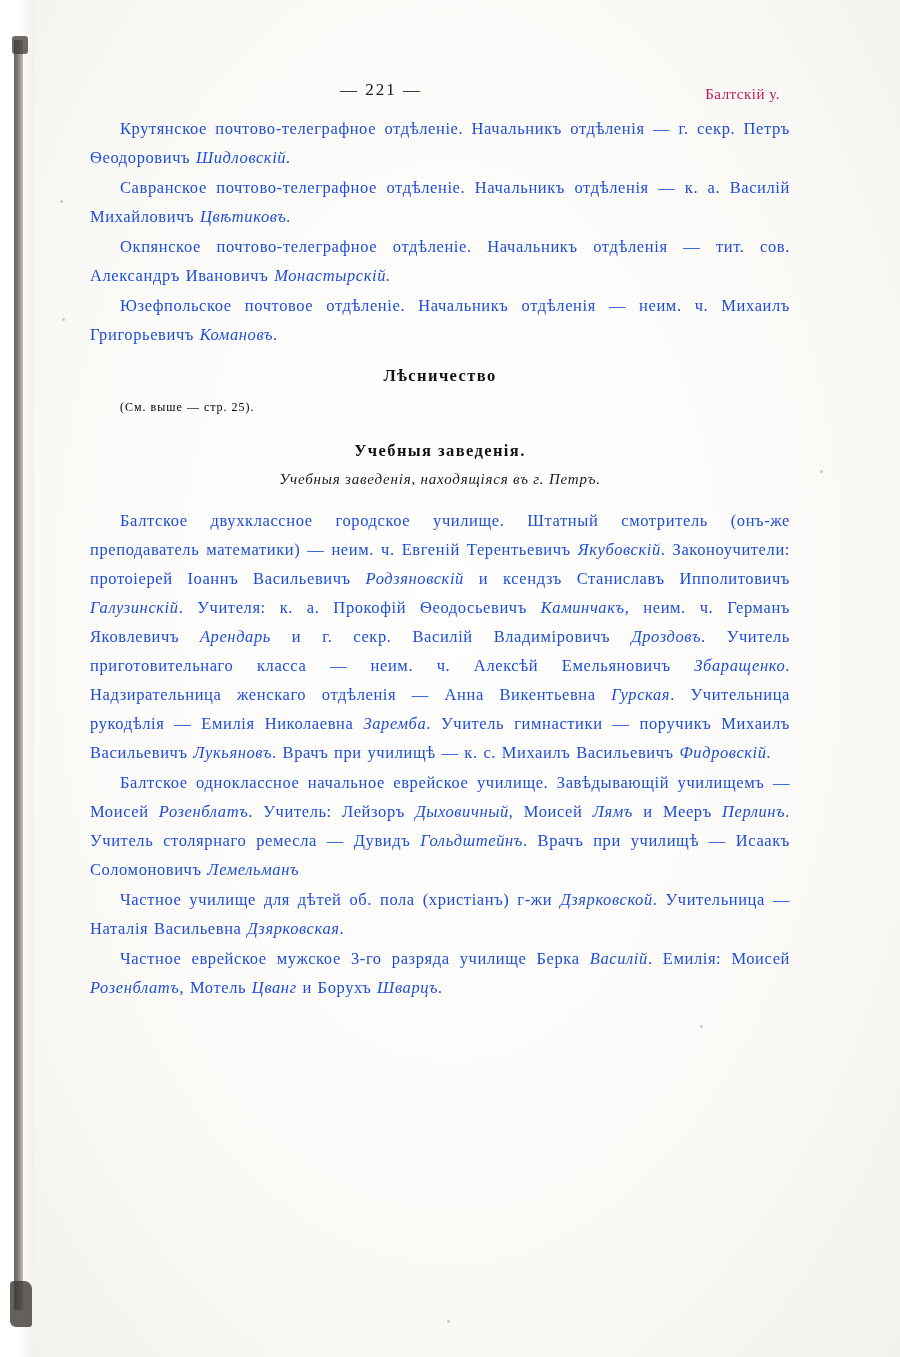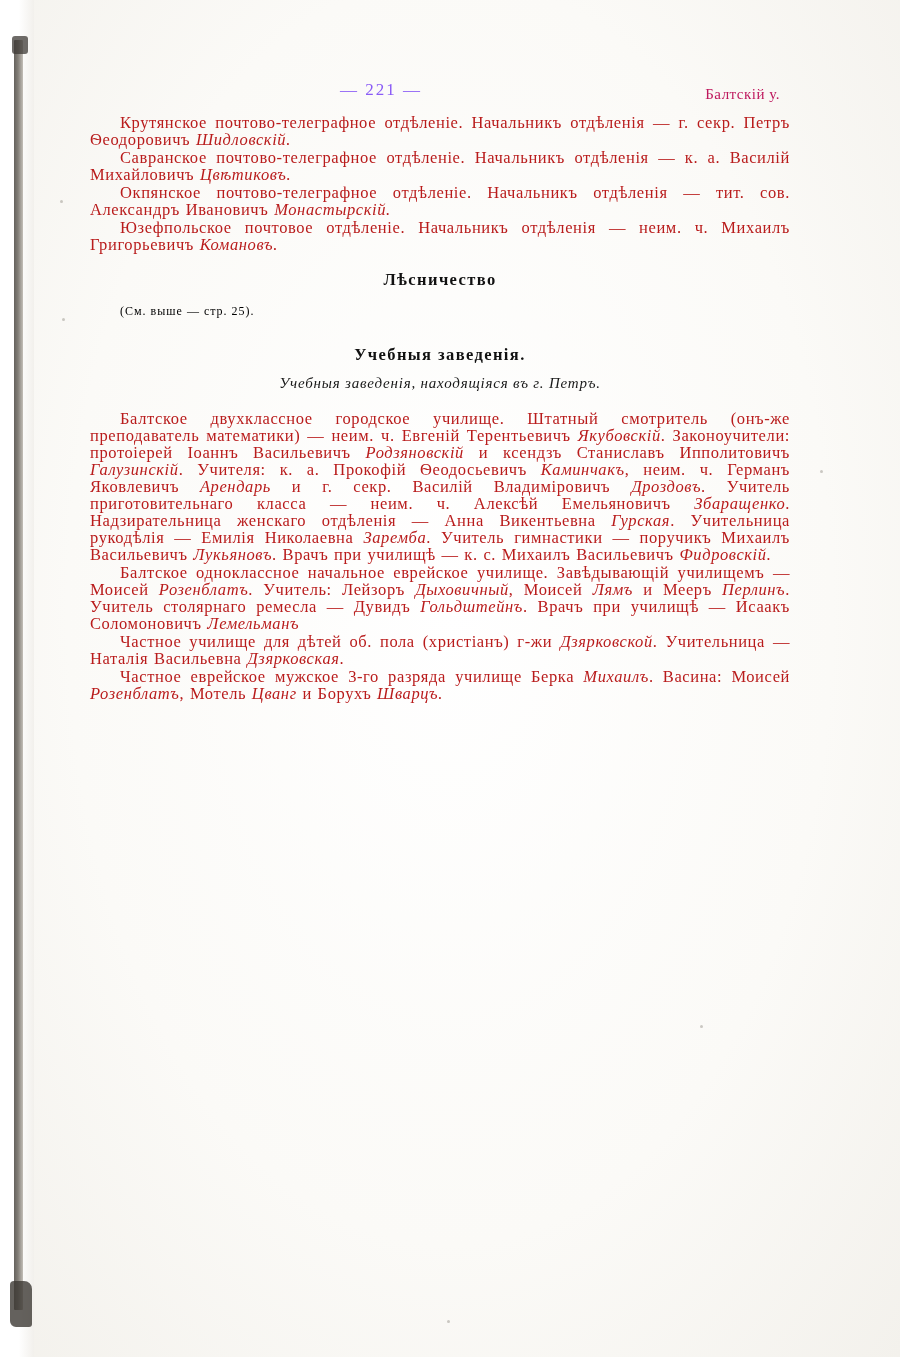--- a/index.html
+++ b/index.html
@@ -75,38 +75,38 @@
   .header-row {
     position: relative;
     height: 34px;
   }
   .folio {
     position: absolute;
     left: 250px;
     top: 0;
     font-size: 17px;
     letter-spacing: 2px;
-    color: #8b5cf6;
+    color: #0f172a;
   }
   .running-head {
     position: absolute;
     right: 10px;
     top: 6px;
     font-size: 15px;
     letter-spacing: 0.5px;
     color: #be185d;
   }
 
   p.para {
     margin: 0 0 1px 0;
     text-align: justify;
     text-indent: 30px;
     font-size: 16.5px;
-    line-height: 17px;
-    color: #b91c1c;
+    line-height: 29px;
+    color: #1d4ed8;
     letter-spacing: 0.6px;
     word-spacing: 1px;
   }
   p.para em {
     font-style: italic;
   }
   .spaced {
     letter-spacing: 1.6px;
   }
 
@@ -181,16 +181,16 @@
 
     <p class="note">(См. выше — стр. 25).</p>
 
     <h2 class="section sub">Учебныя заведенія.</h2>
 
     <p class="subcaption">Учебныя заведенія, находящіяся въ г. Петръ.</p>
 
     <p class="para blk" id="blk0"><span>Балтское двухклассное городское училище. Штатный смотритель (онъ-же преподаватель математики) — неим. ч. Евгеній Терентьевичъ </span><em>Якубовскій</em><span>. Законоучители: протоіерей Іоаннъ Васильевичъ </span><em>Родзяновскій</em><span> и ксендзъ Станиславъ Ипполитовичъ </span><em>Галузинскій</em><span>. Учителя: к. а. Прокофій Ѳеодосьевичъ </span><em>Каминчакъ</em><span>, неим. ч. Германъ Яковлевичъ </span><em>Арендарь</em><span> и г. секр. Василій Владиміровичъ </span><em>Дроздовъ</em><span>. Учитель приготовительнаго класса — неим. ч. Алексѣй Емельяновичъ </span><em>Збаращенко</em><span>. Надзирательница женскаго отдѣленія — Анна Викентьевна </span><em>Гурская</em><span>. Учительница рукодѣлія — Емилія Николаевна </span><em>Заремба</em><span>. Учитель гимнастики — поручикъ Михаилъ Васильевичъ </span><em>Лукьяновъ</em><span>. Врачъ при училищѣ — к. с. Михаилъ Васильевичъ </span><em>Фидровскій.</em></p>
     <p class="para blk" id="blk1"><span>Балтское одноклассное начальное еврейское училище. Завѣдывающій училищемъ — Моисей </span><em>Розенблатъ</em><span>. Учитель: Лейзоръ </span><em>Дыховичный</em><span>, Моисей </span><em>Лямъ</em><span> и Мееръ </span><em>Перлинъ</em><span>. Учитель столярнаго ремесла — Дувидъ </span><em>Гольдштейнъ</em><span>. Врачъ при училищѣ — Исаакъ Соломоновичъ </span><em>Лемельманъ</em></p>
     <p class="para blk" id="blk2"><span>Частное училище для дѣтей об. пола (христіанъ) г-жи </span><em>Дзярковской</em><span>. Учительница — Наталія Васильевна </span><em>Дзярковская</em><span>.</span></p>
-    <p class="para blk" id="blk3"><span>Частное еврейское мужское 3-го разряда училище Берка </span><em>Михаилъ</em><span>. Васина: Моисей </span><em>Розенблатъ</em><span>, Мотель </span><em>Цванг</em><span> и Борухъ </span><em>Шварцъ.</em></p>
+    <p class="para blk" id="blk3"><span>Частное еврейское мужское 3-го разряда училище Берка </span><em>Василій</em><span>. Емилія: Моисей </span><em>Розенблатъ</em><span>, Мотель </span><em>Цванг</em><span> и Борухъ </span><em>Шварцъ.</em></p>
 
   </div>
 </div>
 
 </body></html>

